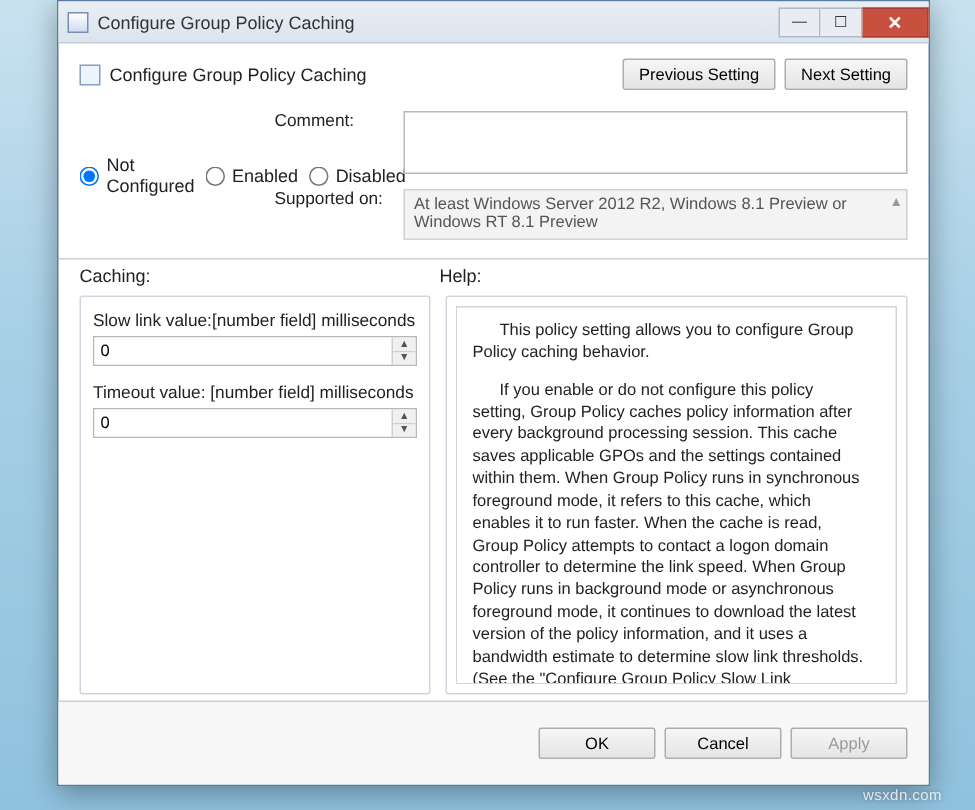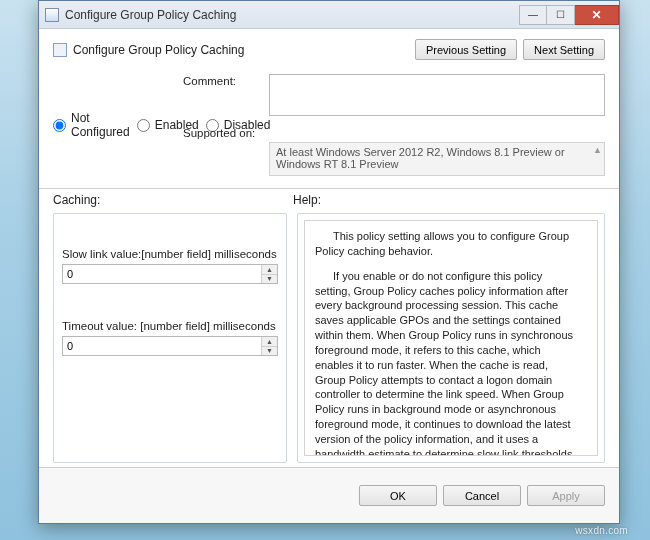--- a/index.html
+++ b/index.html
@@ -96,21 +96,20 @@
     padding: 3px;
   }
   .supported-box {
     flex: 1; height: 34px;
     border: 1px solid #d2d2d2;
     background: #f3f3f3;
     font-size: 11px; color: #555;
     padding: 3px 15px 3px 6px;
     overflow: hidden;
     position: relative;
-    margin-top: 16px;
   }
   .scroll-ind { position:absolute; right:2px; top:2px; color:#999; font-size:9px; }
 
   .split-labels {
     display: flex; gap: 0;
     padding: 4px 14px 0 14px;
     font-size: 12px; color: #222;
   }
   .split-labels .left { width: 240px; }
   .split-labels .right { flex: 1; }
@@ -124,21 +123,21 @@
   }
   fieldset {
     border: 1px solid #d0d6e0;
     border-radius: 2px;
     margin: 0;
     padding: 10px 8px;
     min-width: 0;
   }
   .options-panel { width: 234px; display:flex; flex-direction:column; }
   .help-panel { flex: 1; display:flex; flex-direction:column; padding: 6px; }
-  .opt-label { font-size: 11.5px; color: #222; margin-bottom: 4px; margin-top: 24px; }
+  .opt-label { font-size: 11.5px; color: #222; margin-bottom: 4px; }
   .spinner {
     display:flex; width:100%;
     border:1px solid #b8b8b8; height:20px; margin-bottom:12px;
   }
   .spinner input {
     flex:1; border:none; padding:0 4px; font-family:inherit; font-size:11px; outline:none;
   }
   .spin-btns { width:16px; display:flex; flex-direction:column; border-left:1px solid #cfcfcf;}
   .spin-btns div {
     flex:1; display:flex; align-items:center; justify-content:center;

